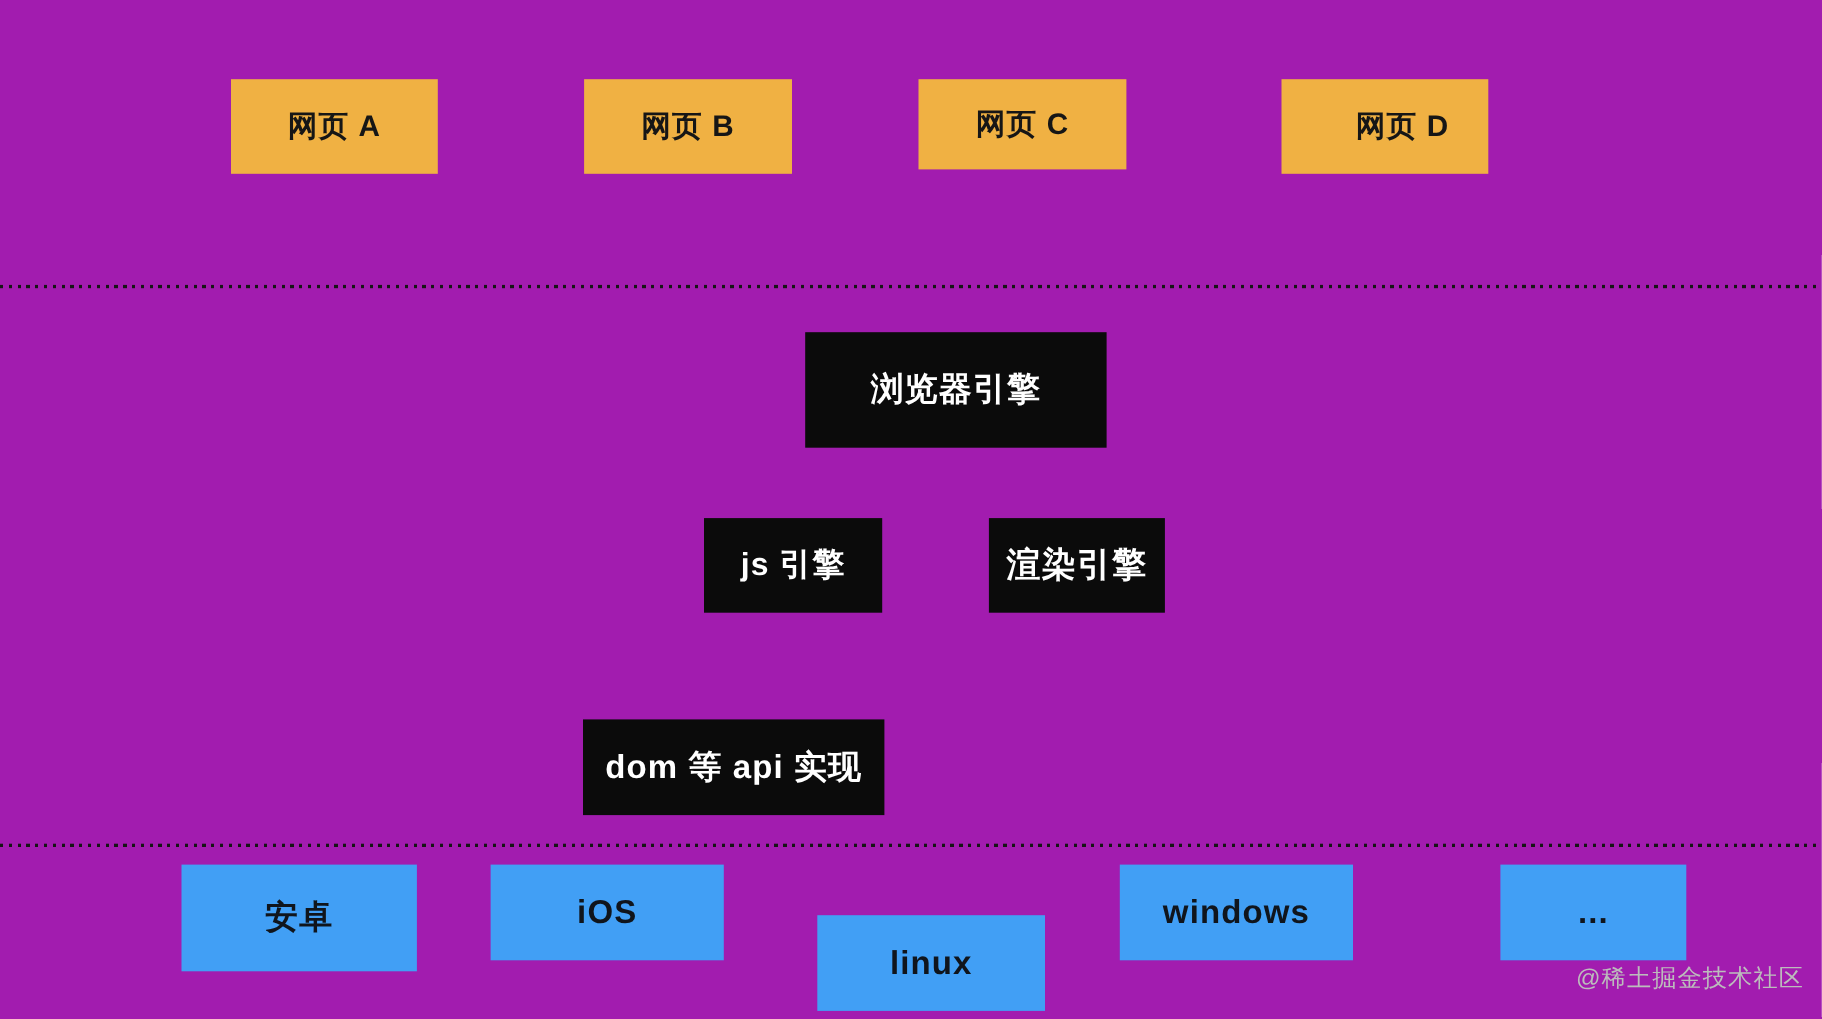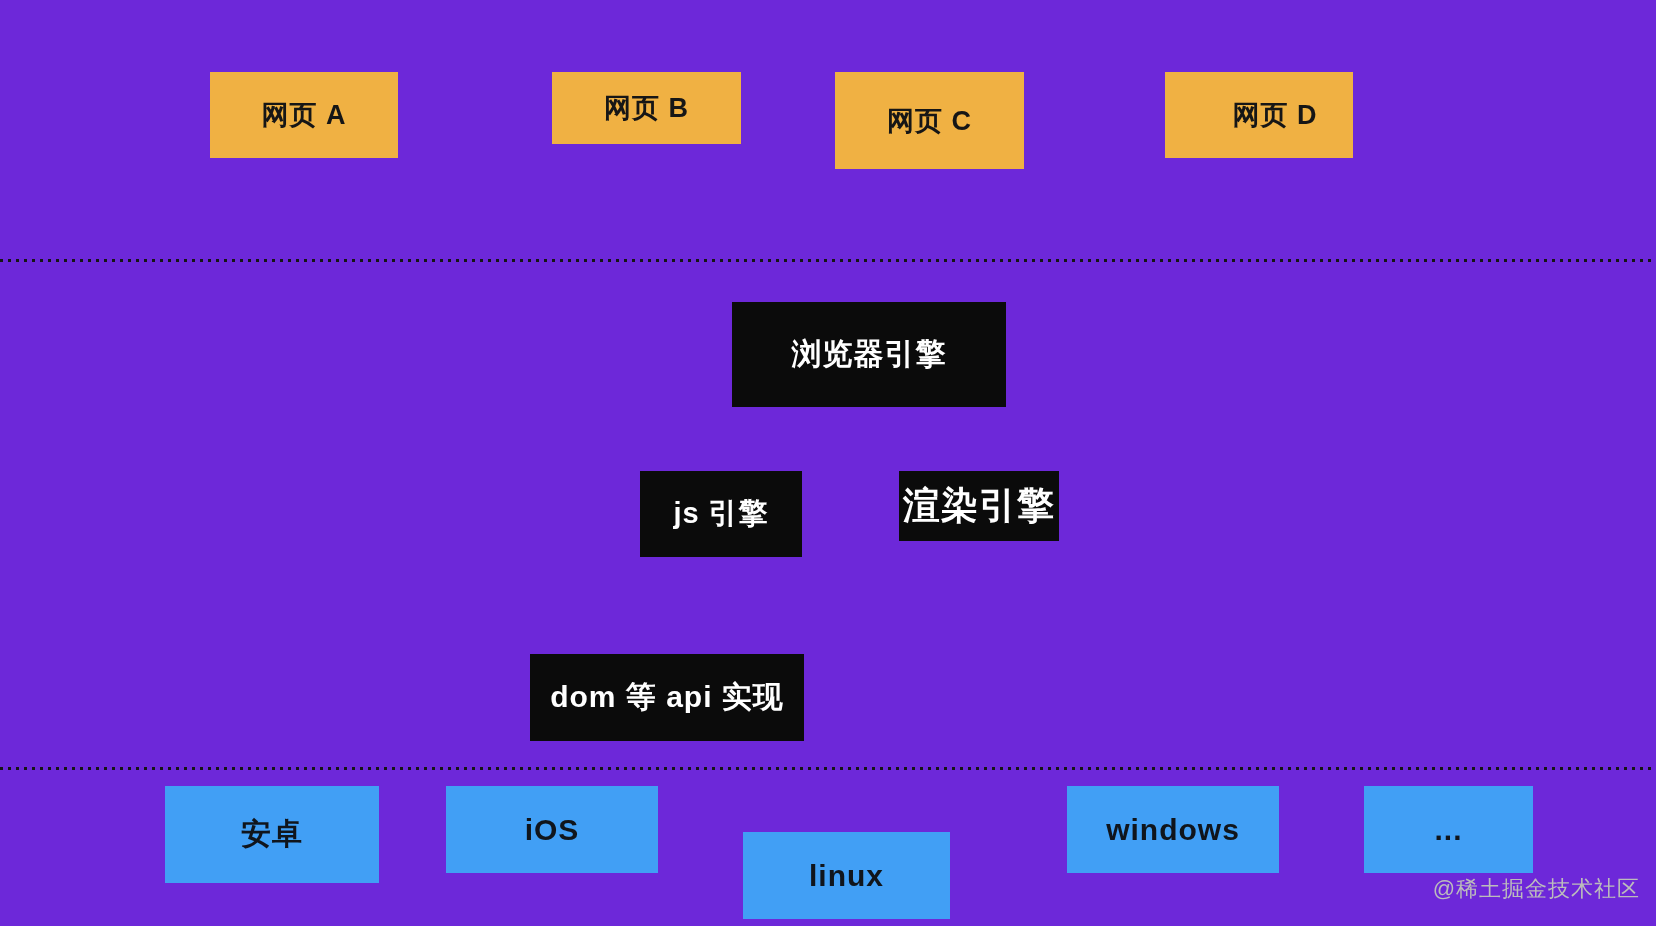--- a/index.html
+++ b/index.html
@@ -1,20 +1,20 @@
 <!DOCTYPE html>
 <html style="--webpage-box: #F0B143; --engine-box: #0B0B0B; --platform-box: #419FF5; --dot-line: #151515; --watermark-text: #BCBCBC;"><head>
 <meta charset="utf-8">
 <style>
   html, body { margin: 0; padding: 0; }
   .canvas {
     position: relative;
     width: 1656px;
     height: 926px;
-    background: #6d28d9;
+    background: #a21caf;
     overflow: hidden;
     font-family: "Liberation Sans", "DejaVu Sans", sans-serif;
   }
   .box {
     position: absolute;
     display: flex;
     align-items: center;
     justify-content: center;
     font-weight: bold;
     box-sizing: border-box;
@@ -57,36 +57,36 @@
     font-size: 22px;
     letter-spacing: 1px;
   }
 </style>
 </head>
 <body>
 
 <div class="canvas">
 
   <div class="box box--web" style="left:210px; top:72px; width:188px; height:86px;">网页 A</div>
-  <div class="box box--web" style="left:552px; top:72px; width:189px; height:72px;">网页 B</div>
-  <div class="box box--web" style="left:835px; top:72px; width:189px; height:97px;">网页 C</div>
+  <div class="box box--web" style="left:531px; top:72px; width:189px; height:86px;">网页 B</div>
+  <div class="box box--web" style="left:835px; top:72px; width:189px; height:82px;">网页 C</div>
   <div class="box box--web" style="left:1165px; top:72px; width:188px; height:86px;padding-left:32px;">网页 D</div>
 
   <div class="dotted-line" style="top:259px;"></div>
 
   <div class="box box--engine" style="left:732px; top:302px; width:274px; height:105px;">浏览器引擎</div>
 
   <div class="box box--engine" style="left:640px; top:471px; width:162px; height:86px; font-size:29px;">js 引擎</div>
-  <div class="box box--engine" style="left:899px; top:471px; width:160px; height:70px; font-size:37px;">渲染引擎</div>
+  <div class="box box--engine" style="left:899px; top:471px; width:160px; height:86px; font-size:31px;">渲染引擎</div>
 
   <div class="box box--engine" style="left:530px; top:622px; width:274px; height:87px;margin-top:32px;">dom 等 api 实现</div>
 
   <div class="dotted-line" style="top:767px;"></div>
 
   <div class="box box--platform" style="left:165px; top:786px; width:214px; height:97px;">安卓</div>
   <div class="box box--platform" style="left:446px; top:786px; width:212px; height:87px;">iOS</div>
   <div class="box box--platform" style="left:743px; top:832px; width:207px; height:87px;">linux</div>
-  <div class="box box--platform" style="left:1067px; top:786px; width:212px; height:87px;">windows</div>
+  <div class="box box--platform" style="left:1018px; top:786px; width:212px; height:87px;">windows</div>
   <div class="box box--platform" style="left:1364px; top:786px; width:169px; height:87px;">...</div>
 
   <div class="watermark">@稀土掘金技术社区</div>
 
 </div>
 
 </body></html>

